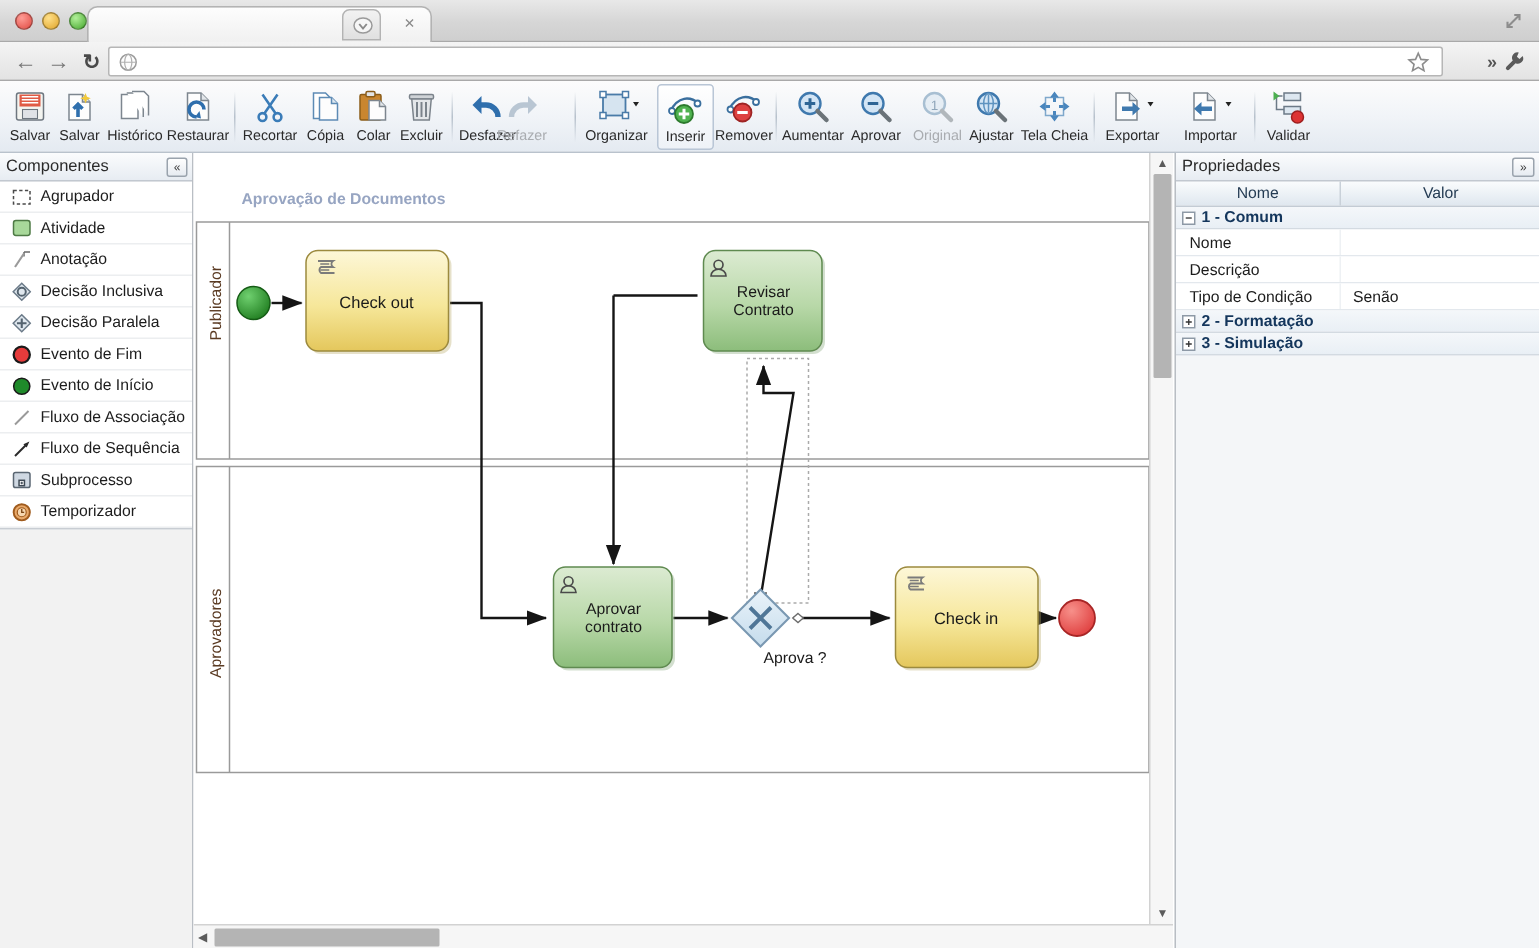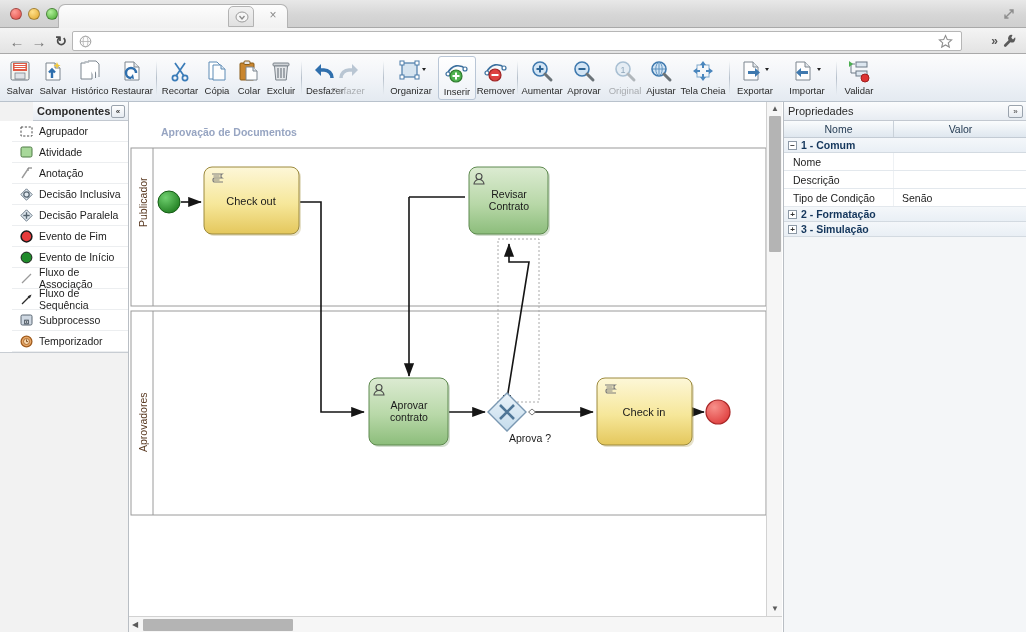--- a/index.html
+++ b/index.html
@@ -90,31 +90,30 @@
 
   
   .left-panel {
     position:absolute; left:0; top:102px; width:129px; height:530px;
     background:#f2f2f2; border-right:1px solid #b9bec4;
   }
   .lp-header {
     height:19px; background:linear-gradient(180deg,#fbfcfd,#e7ecf2);
     border-bottom:1px solid #c2c8d0;
     display:flex; align-items:center; padding:0 4px;
-    font-size:11px; color:#2b2b2b; font-weight:bold;
+    font-size:11px; color:#2b2b2b; font-weight:normal;
     position:relative;
-    margin-left:33px;
   }
   .lp-collapse {
     position:absolute; right:3px; top:3px; width:14px; height:13px;
     border:1px solid #9aa3ad; border-radius:2px;
     background:linear-gradient(180deg,#fefefe,#e6ebf1);
     font-size:8px; color:#3a3a3a; text-align:center; line-height:12px;
   }
-  .comp-list { background:#ffffff; border-bottom:1px solid #c8cdd3;padding-left:12px; }
+  .comp-list { background:#ffffff; border-bottom:1px solid #c8cdd3; }
   .comp-item {
     height:21px; display:flex; align-items:center; gap:6px;
     padding-left:7px; border-bottom:1px solid #eceef0;
     font-size:10.5px; color:#1d1d1d; cursor:default;
   }
   .comp-item .ci { width:14px; height:14px; display:flex; align-items:center; justify-content:center; flex:0 0 14px; }
 
   
   .canvas-wrap {
     position:absolute; left:129px; top:102px; width:653px; height:530px;

